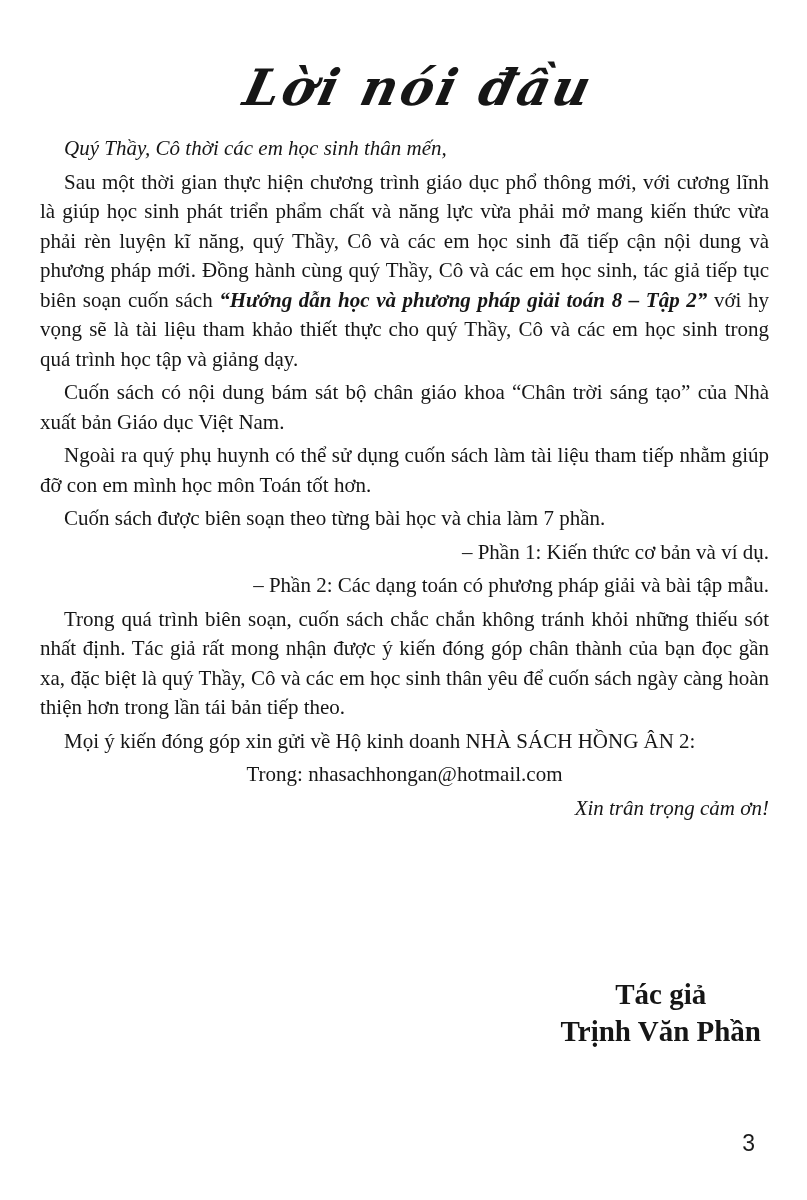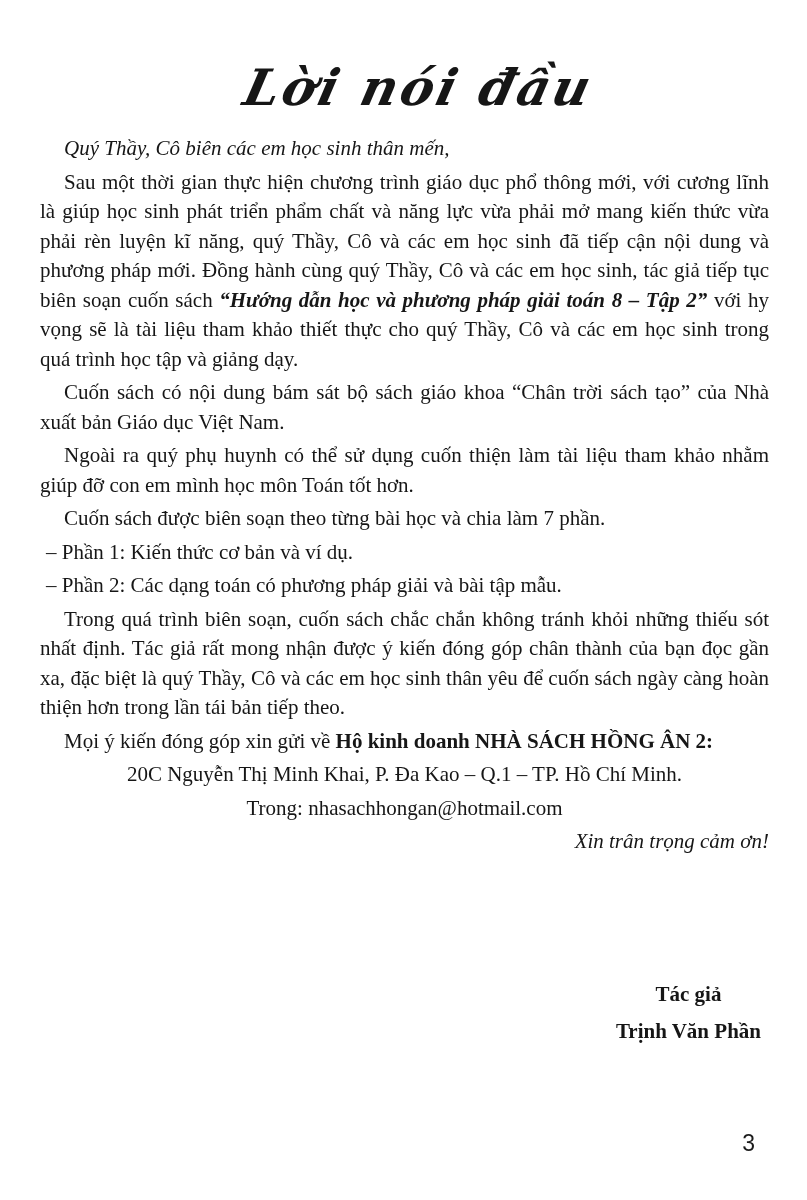--- a/index.html
+++ b/index.html
@@ -48,46 +48,46 @@
   .salutation {
     font-style: italic;
     text-indent: 24px;
     text-align: left;
   }
   .para {
     text-indent: 24px;
   }
   .list-item {
     text-indent: 6px;
-    text-align: left;
+    text-align: right;
   }
   .book-title {
     font-weight: bold;
     font-style: italic;
     margin-top: 28px;
   }
   .bold {
-    font-weight: bold;
+    font-weight: normal;
   }
   .center {
     text-align: center;
     text-indent: 0;
   }
   .closing {
     font-style: italic;
     text-indent: 16px;
     text-align: right;
   }
   .signature {
     position: absolute;
     top: 976px;
     right: 46px;
     text-align: center;
     font-weight: bold;
-    font-size: 21px;
+    font-size: 29px;
     line-height: 37px;
   }
   .page-number {
     position: absolute;
     top: 1130px;
     right: 52px;
     font-family: "Liberation Sans", sans-serif;
     font-size: 23px;
     color: #1c1c1c;
   }
@@ -96,41 +96,40 @@
 <body>
 
 <div class="page">
 
   <div class="title-wrap">
     <span class="title-text">Lời nói đầu</span>
   </div>
 
   <div class="content">
 
-    <p class="salutation">Quý Thầy, Cô biên các em học sinh thân mến,</p>
+    <p class="salutation">Quý Thầy, Cô thời các em học sinh thân mến,</p>
 
     <p class="para"><span>Sau một thời gian thực hiện chương trình giáo dục phổ thông mới, với cương lĩnh là giúp học sinh phát triển phẩm chất và năng lực vừa phải mở mang kiến thức vừa phải rèn luyện kĩ năng, quý Thầy, Cô và các em học sinh đã tiếp cận nội dung và phương pháp mới. Đồng hành cùng quý Thầy, Cô và các em học sinh, tác giả tiếp tục biên soạn cuốn sách </span><span class="book-title">“Hướng dẫn học và phương pháp giải toán 8 – Tập 2”</span><span> với hy vọng sẽ là tài liệu tham khảo thiết thực cho quý Thầy, Cô và các em học sinh trong quá trình học tập và giảng dạy.</span></p>
 
-    <p class="para">Cuốn sách có nội dung bám sát bộ sách giáo khoa “Chân trời sách tạo” của Nhà xuất bản Giáo dục Việt Nam.</p>
+    <p class="para">Cuốn sách có nội dung bám sát bộ chân giáo khoa “Chân trời sáng tạo” của Nhà xuất bản Giáo dục Việt Nam.</p>
 
-    <p class="para">Ngoài ra quý phụ huynh có thể sử dụng cuốn thiện làm tài liệu tham khảo nhằm giúp đỡ con em mình học môn Toán tốt hơn.</p>
+    <p class="para">Ngoài ra quý phụ huynh có thể sử dụng cuốn sách làm tài liệu tham tiếp nhằm giúp đỡ con em mình học môn Toán tốt hơn.</p>
 
     <p class="para">Cuốn sách được biên soạn theo từng bài học và chia làm 7 phần.</p>
 
     <p class="list-item">– Phần 1: Kiến thức cơ bản và ví dụ.</p>
 
     <p class="list-item">– Phần 2: Các dạng toán có phương pháp giải và bài tập mẫu.</p>
 
 
 
     <p class="para">Trong quá trình biên soạn, cuốn sách chắc chắn không tránh khỏi những thiếu sót nhất định. Tác giả rất mong nhận được ý kiến đóng góp chân thành của bạn đọc gần xa, đặc biệt là quý Thầy, Cô và các em học sinh thân yêu để cuốn sách ngày càng hoàn thiện hơn trong lần tái bản tiếp theo.</p>
 
     <p class="para"><span>Mọi ý kiến đóng góp xin gửi về </span><span class="bold">Hộ kinh doanh NHÀ SÁCH HỒNG ÂN 2:</span></p>
 
-    <p class="center">20C Nguyễn Thị Minh Khai, P. Đa Kao – Q.1 – TP. Hồ Chí Minh.</p>
 
     <p class="center">Trong: nhasachhongan@hotmail.com</p>
 
     <p class="closing">Xin trân trọng cảm ơn!</p>
 
   </div>
 
   <div class="signature">
     <div>Tác giả</div>
     <div>Trịnh Văn Phần</div>

